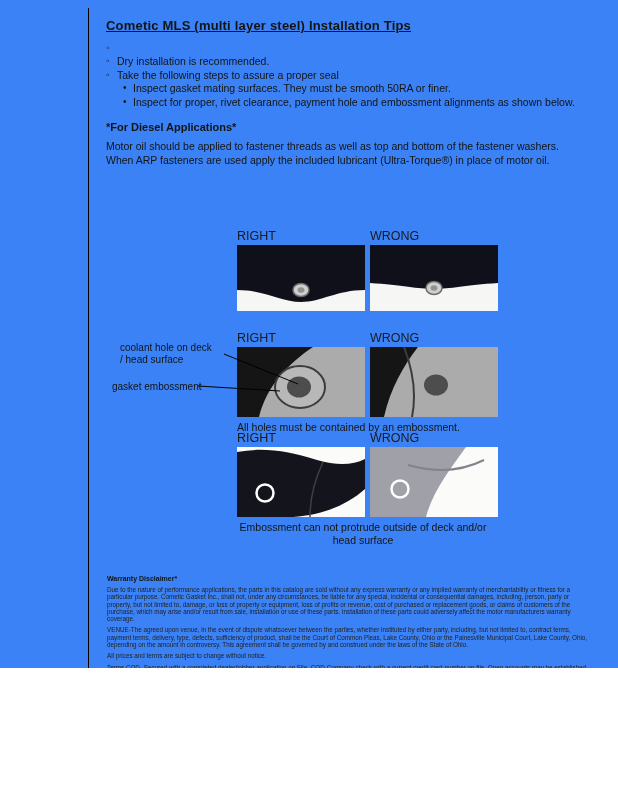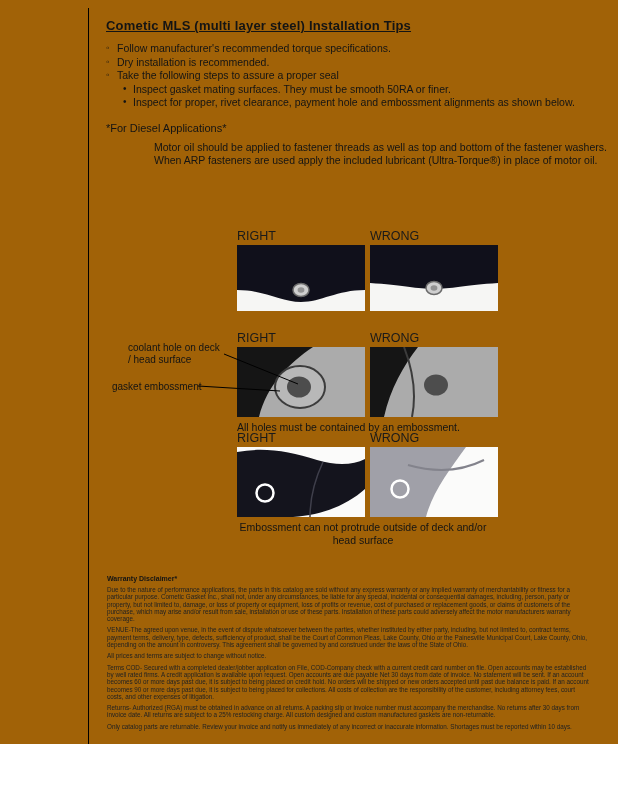--- a/index.html
+++ b/index.html
@@ -1,34 +1,34 @@
 <!DOCTYPE html>
 <html><head>
 <meta charset="utf-8">
 <style>
   * { margin:0; padding:0; box-sizing:border-box; }
   html,body { background:#ffffff; }
   .page {
-    position:relative; width:618px; height:744px; margin:0 auto;
-    background:#a16207; color:#141414; overflow:hidden;
+    position:relative; width:618px; height:668px; margin:0 auto;
+    background:#3b82f6; color:#141414; overflow:hidden;
     font-family:"Liberation Sans", sans-serif;
   }
   .vrule { position:absolute; left:88px; top:8px; width:1px; height:766px; background:#000; }
   .edge-mark { position:absolute; left:86px; top:791px; width:11px; height:2px; background:#000; }
 
   .content { position:absolute; left:106px; top:18px; width:472px; }
   .title { font-size:13px; font-weight:bold; text-decoration:underline; letter-spacing:0.2px; margin-bottom:9px; }
 
   .bullet-row { display:flex; align-items:flex-start; font-size:10.5px; line-height:1.2; margin-bottom:1px; }
   .marker { flex:none; width:11px; font-size:10px; line-height:1.2; }
   .bullet-row.sub { margin-left:17px; }
   .bullet-row.sub .marker { width:10px; }
 
-  .diesel-heading { font-size:11px; font-weight:normal; margin:13px 0 7px; }
-  .para { font-size:10.5px; line-height:1.25; margin-bottom:10px; width:462px;margin-left:48px; }
+  .diesel-heading { font-size:11px; font-weight:bold; margin:13px 0 7px; }
+  .para { font-size:10.5px; line-height:1.25; margin-bottom:10px; width:462px; }
   .note { font-size:10.5px; margin-top:3px; }
 
   .dg-label { position:absolute; width:128px; font-size:12.5px; color:#1a1a1a; }
   .dg-img { position:absolute; width:128px; }
   .dg-img svg { display:block; width:100%; height:100%; }
   .dg-caption { position:absolute; font-size:10.5px; line-height:1.25; color:#141414; }
   .ptr-label { position:absolute; font-size:10px; line-height:1.18; color:#141414; }
   .ptr-lines { position:absolute; left:0; top:0; width:618px; height:800px; pointer-events:none; }
 
   .disclaimer { position:absolute; left:107px; top:575px; width:483px; }
@@ -41,21 +41,20 @@
 <body>
 
 <div class="page">
   <div class="vrule"></div>
 
   <div class="content">
     <div class="title">Cometic MLS (multi layer steel) Installation Tips</div>
 
     <div class="bullet-row">
       <span class="marker">◦</span>
-      <span>Follow manufacturer's recommended torque specifications.</span>
     </div>
     <div class="bullet-row">
       <span class="marker">◦</span>
       <span>Dry installation is recommended.</span>
     </div>
     <div class="bullet-row">
       <span class="marker">◦</span>
       <span>Take the following steps to assure a proper seal</span>
     </div>
     <div class="bullet-row sub">
@@ -87,21 +86,21 @@
       <rect width="128" height="66" fill="#10101b"></rect>
       <path d="M0,66 L0,38 C32,40 48,44 64,44 C80,44 96,40 128,38 L128,66 Z" fill="#f6f6f4"></path>
       <ellipse cx="64" cy="43" rx="8" ry="6.5" fill="#cfcfcf" stroke="#6c6c6c" stroke-width="1.5"></ellipse>
       <ellipse cx="64" cy="43" rx="3.4" ry="2.8" fill="#929292"></ellipse>
     </svg>
   </div>
 
   <div class="dg-label" style="left:237px; top:331px;">RIGHT</div>
   <div class="dg-label" style="left:370px; top:331px;">WRONG</div>
 
-  <div class="ptr-label" style="left:128px; top:342px; width:92px;">coolant hole on deck / head surface</div>
+  <div class="ptr-label" style="left:120px; top:342px; width:92px;">coolant hole on deck / head surface</div>
   <div class="ptr-label" style="left:112px; top:381px; width:95px;">gasket embossment</div>
 
   <div class="dg-img" style="left:237px; top:347px; height:70px;">
     <svg viewBox="0 0 128 70" preserveAspectRatio="none">
       <rect width="128" height="70" fill="#ababab"></rect>
       <path d="M0,0 L76,0 C52,16 30,38 22,70 L0,70 Z" fill="#151515"></path>
       <ellipse cx="63" cy="40" rx="25" ry="21" fill="#b8b8b8" stroke="#3c3c3c" stroke-width="2"></ellipse>
       <ellipse cx="62" cy="40" rx="12" ry="10.5" fill="#4d4d4d"></ellipse>
     </svg>
   </div>

